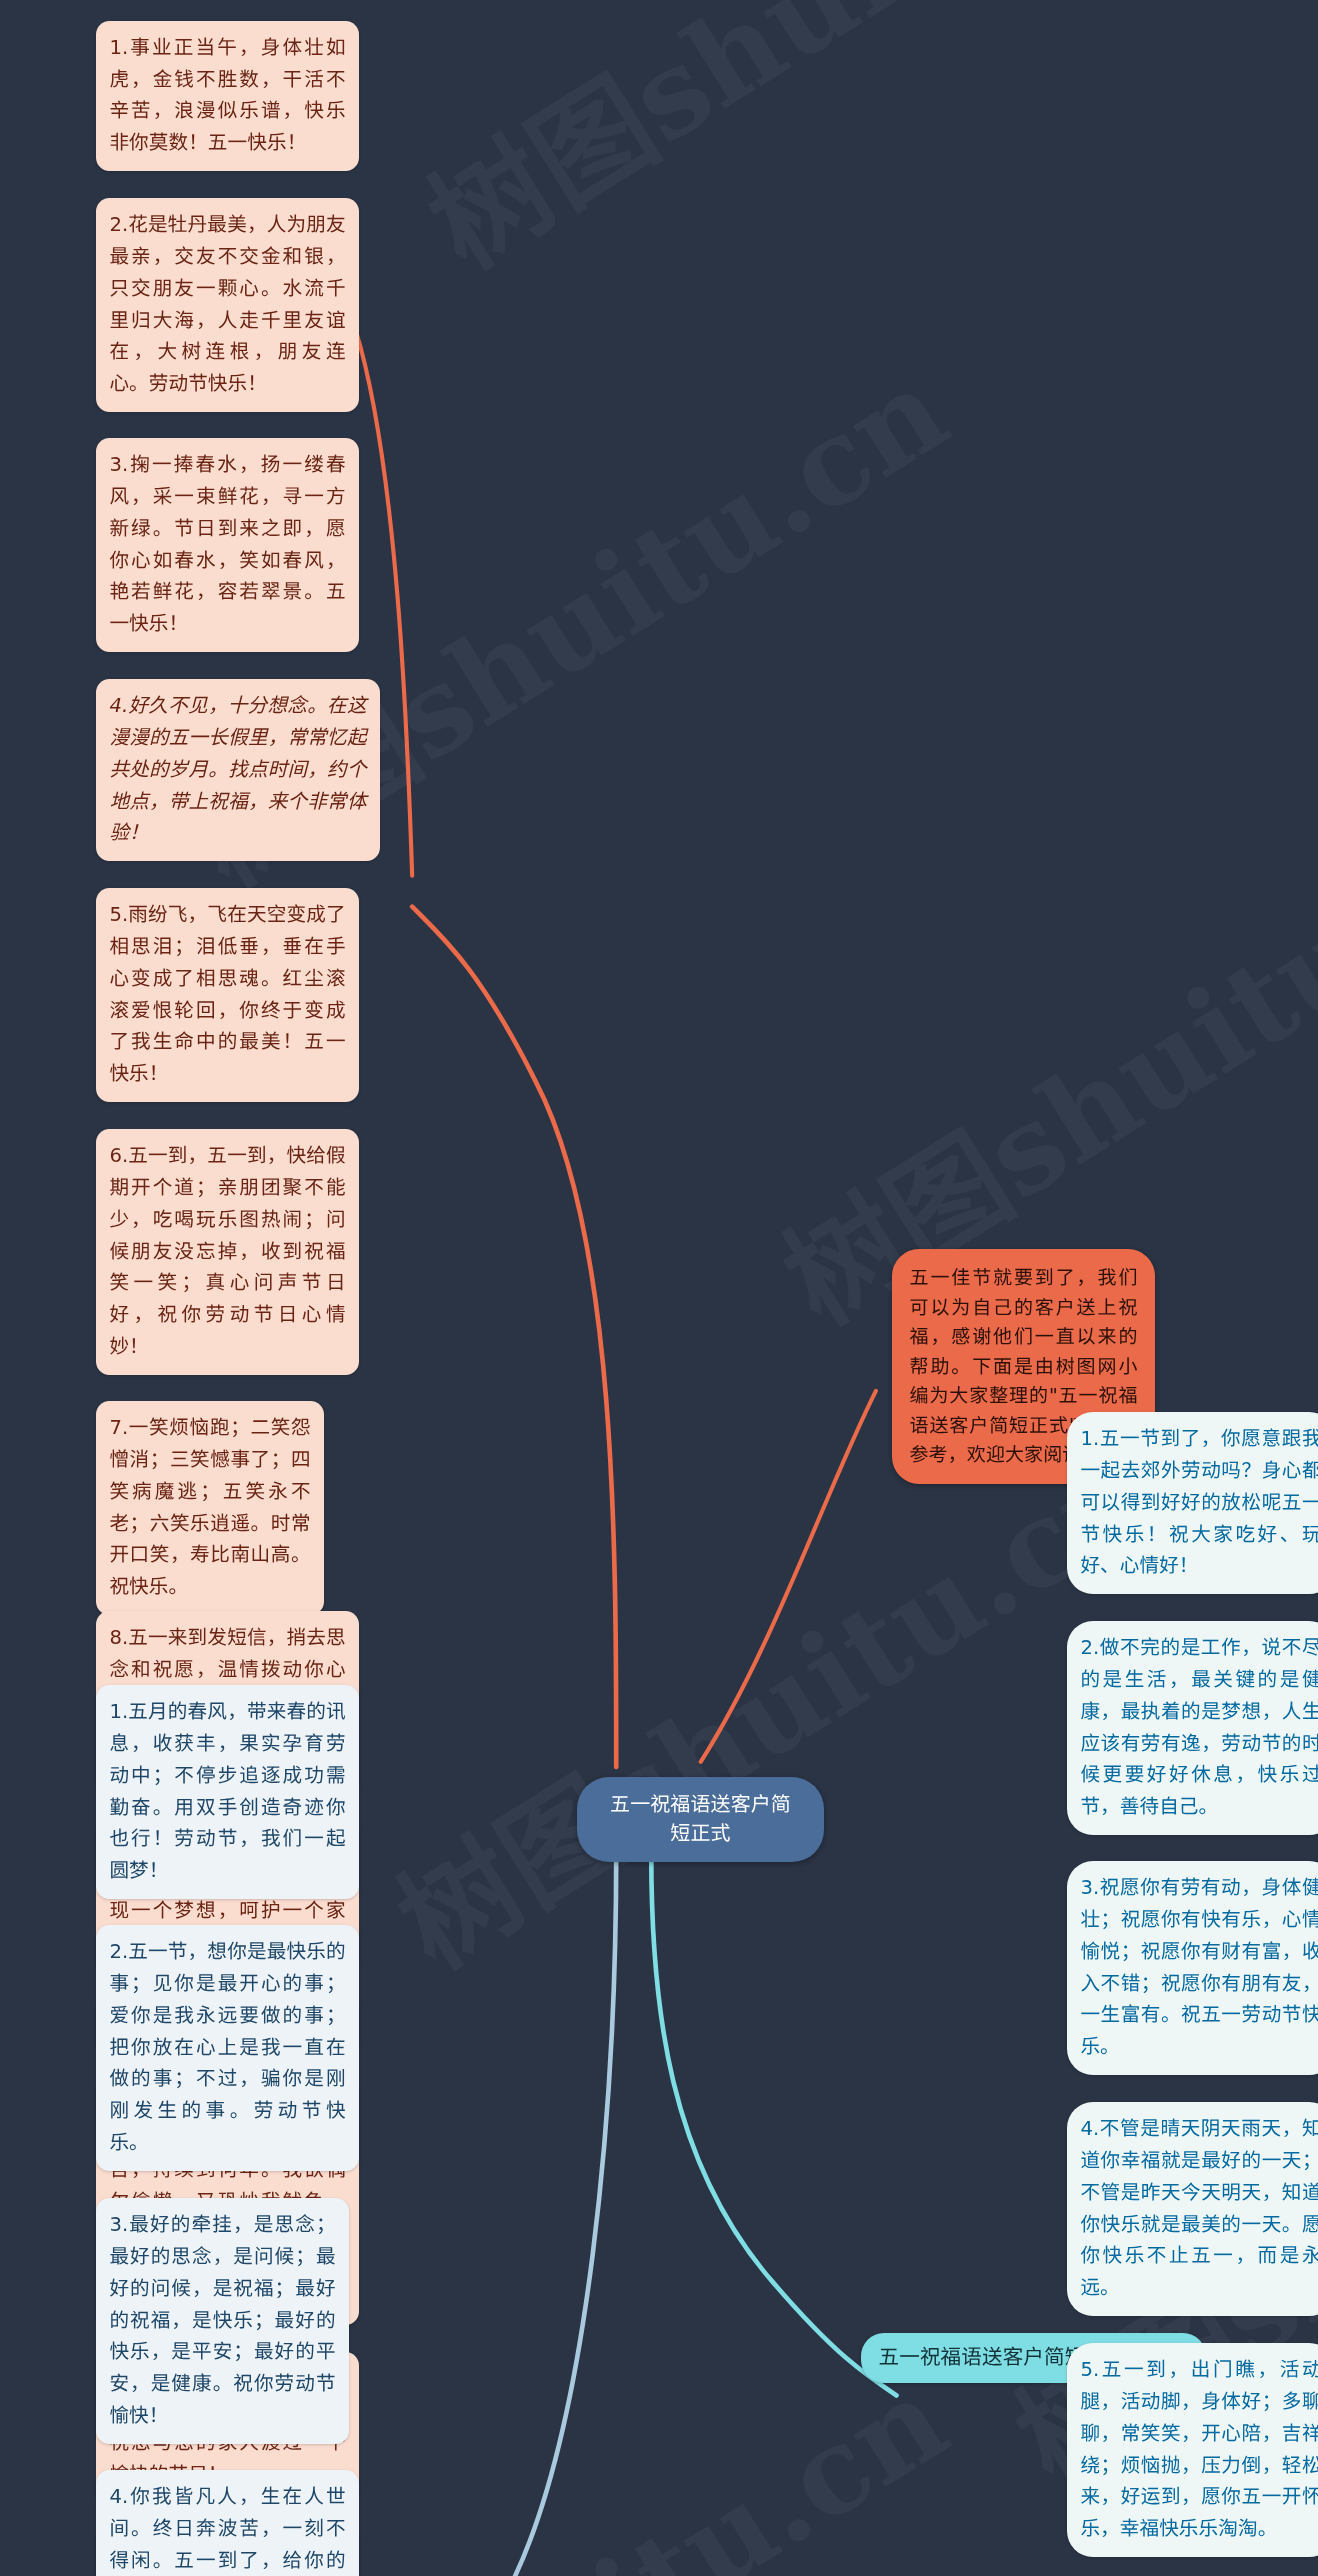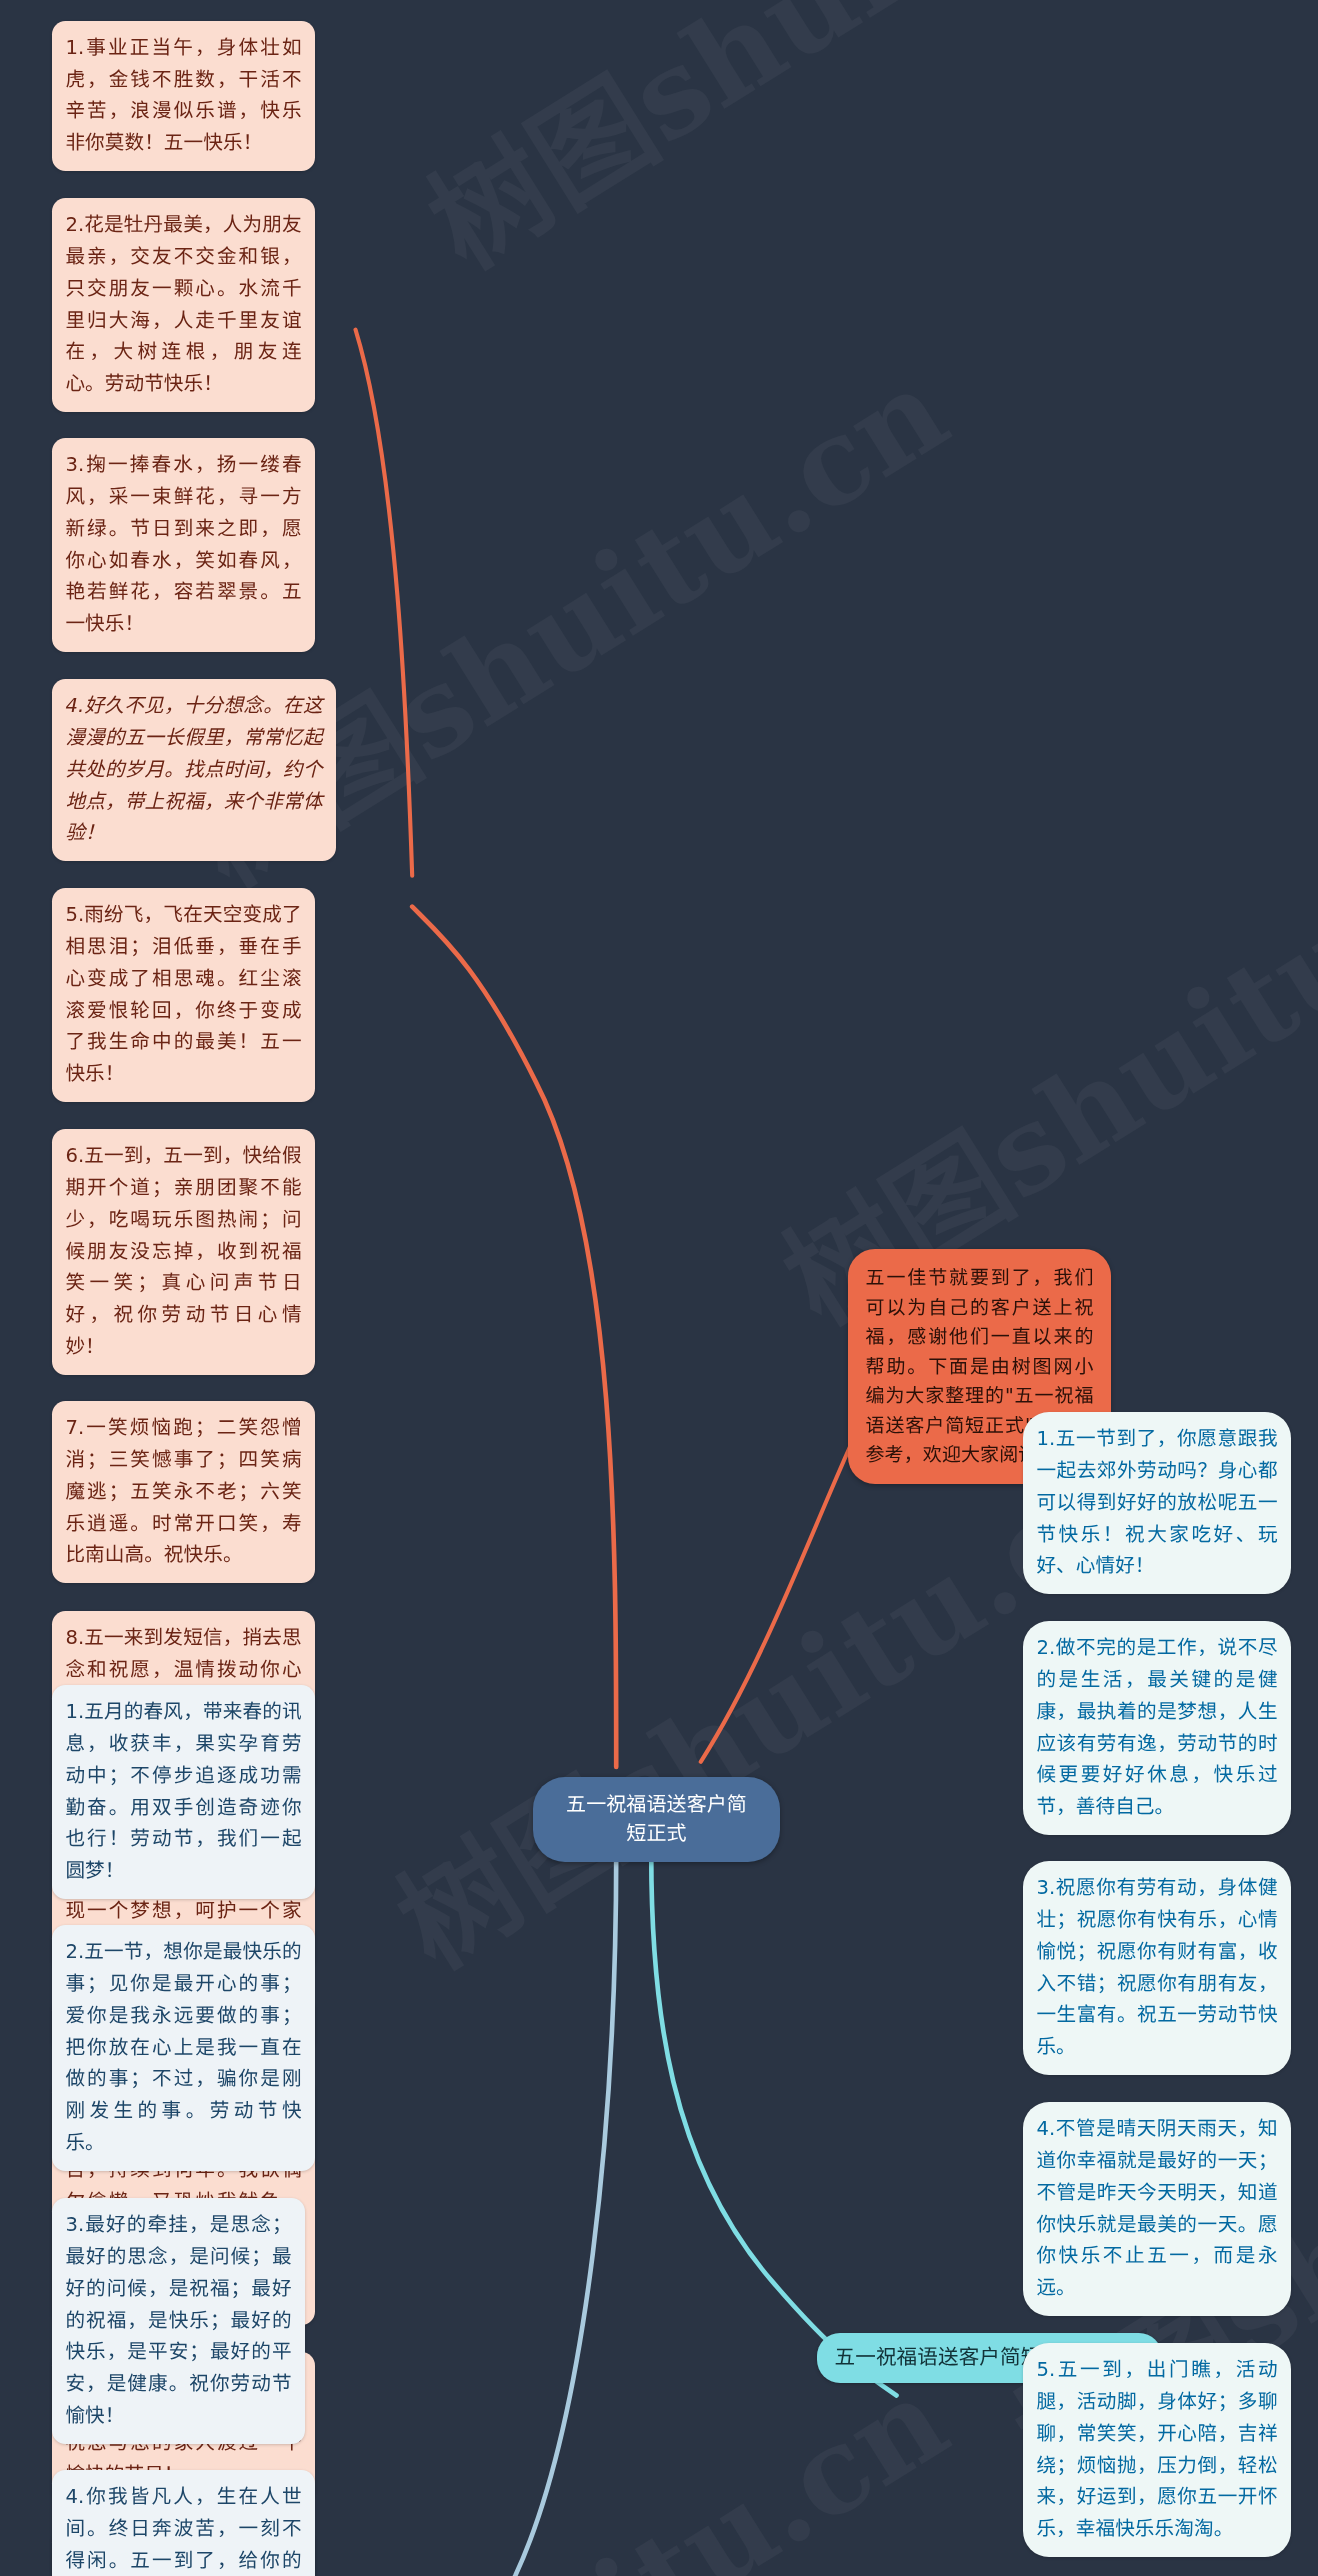--- a/index.html
+++ b/index.html
@@ -28,20 +28,21 @@
   #links{position:absolute;left:0;top:0;width:1319px;height:3689px;pointer-events:none;}
 
   
   .node{
     position:absolute;
     box-sizing:border-box;
     border-radius:13.4px;
     line-height:1.62;
     letter-spacing:0.1px;
     text-align:justify;
+    margin-left:44px;
   }
   
   .leaf{
     padding:11.3px 13.4px 12.4px 13.4px;
     font-size:19.6px;
     box-shadow:0 1px 3.1px rgba(0,0,0,0.18);
   }
   .leaf.b1{ background:#fbddd0; color:#6b2414; }
   .leaf.b2{ background:#eef7f6; color:#0369a1;border-radius:26px; }
   .leaf.b3{ background:#eef3f7; color:#1d4668; }
@@ -113,21 +114,21 @@
 
   <div class="node branch b2" style="left:817px;top:2333px;">五一祝福语送客户简短正式（二）</div>
 
   <div id="col1">
       <div class="node leaf b1" style="left: 52px; width: 263px; top: 20.6px;">1.事业正当午，身体壮如虎，金钱不胜数，干活不辛苦，浪漫似乐谱，快乐非你莫数！五一快乐！</div>
       <div class="node leaf b1" style="left: 52px; width: 263px; top: 198px;">2.花是牡丹最美，人为朋友最亲，交友不交金和银，只交朋友一颗心。水流千里归大海，人走千里友谊在，大树连根，朋友连心。劳动节快乐！</div>
       <div class="node leaf b1" style="left: 52px; width: 263px; top: 438px;">3.掬一捧春水，扬一缕春风，采一束鲜花，寻一方新绿。节日到来之即，愿你心如春水，笑如春风，艳若鲜花，容若翠景。五一快乐！</div>
       <div class="node leaf b1" style="left: 52px; width: 284px; top: 679px; font-style: italic;">4.好久不见，十分想念。在这漫漫的五一长假里，常常忆起共处的岁月。找点时间，约个地点，带上祝福，来个非常体验！</div>
       <div class="node leaf b1" style="left: 52px; width: 263px; top: 888px;">5.雨纷飞，飞在天空变成了相思泪；泪低垂，垂在手心变成了相思魂。红尘滚滚爱恨轮回，你终于变成了我生命中的最美！五一快乐！</div>
       <div class="node leaf b1" style="left: 52px; width: 263px; top: 1129px;">6.五一到，五一到，快给假期开个道；亲朋团聚不能少，吃喝玩乐图热闹；问候朋友没忘掉，收到祝福笑一笑；真心问声节日好，祝你劳动节日心情妙！</div>
-      <div class="node leaf b1" style="left: 52px; width: 263px; top: 1401px;">7.一笑烦恼跑；二笑怨憎消；三笑憾事了；四笑病魔逃；五笑永不老；六笑乐逍遥。时常开口笑，寿比南山高。祝快乐。</div>
+      <div class="node leaf b1" style="left: 52px; width: 228px; top: 1401px;">7.一笑烦恼跑；二笑怨憎消；三笑憾事了；四笑病魔逃；五笑永不老；六笑乐逍遥。时常开口笑，寿比南山高。祝快乐。</div>
       <div class="node leaf b1" style="left: 52px; width: 263px; top: 1611px;">8.五一来到发短信，捎去思念和祝愿，温情拨动你心弦，问候带去保平安。五一劳动节，愿快乐与你永相伴，好运常在你身边。</div>
       <div class="node leaf b1" style="left: 52px; width: 263px; top: 1820px;">9.五一祝你：追求一段真情，寻找一个个挚友，实现一个梦想，呵护一个家庭，请我吃一顿大餐。</div>
       <div class="node leaf b1" style="left: 52px; width: 263px; top: 1997px;">10.</div>
       <div class="node leaf b1" style="left: 52px; width: 263px; top: 2079px;">11.五一假日几时有？天条短信还是有。不知上班辛苦，持续到何年。我欲偶尔偷懒，又恐炒我鱿鱼。天有不测风云，人有劳动节假，但愿五一假，你能玩开心！节日快乐！</div>
       <div class="node leaf b1" style="left: 52px; width: 263px; top: 2352px;">12."五一"到来之际，为您送上一份忠心的祝福：诚祝您与您的家人渡过一个愉快的节日！</div>
       <div class="node leaf b1" style="left: 52px; width: 263px; top: 2529px;">13.忘掉一些事情己过往，忘掉一些人去心中，放下一些忧愁，忘掉一些烦恼，你在乎的事情和人都会过去，你该珍惜自己，记住一些人，要把握属于自己的幸福，五一祝你快乐！</div>
     </div>
   <div id="col2">
       <div class="node leaf b2" style="left: 1023px; width: 268px; top: 1412px;">1.五一节到了，你愿意跟我一起去郊外劳动吗？身心都可以得到好好的放松呢五一节快乐！祝大家吃好、玩好、心情好！</div>
       <div class="node leaf b2" style="left: 1023px; width: 268px; top: 1621px;">2.做不完的是工作，说不尽的是生活，最关键的是健康，最执着的是梦想，人生应该有劳有逸，劳动节的时候更要好好休息，快乐过节，善待自己。</div>

